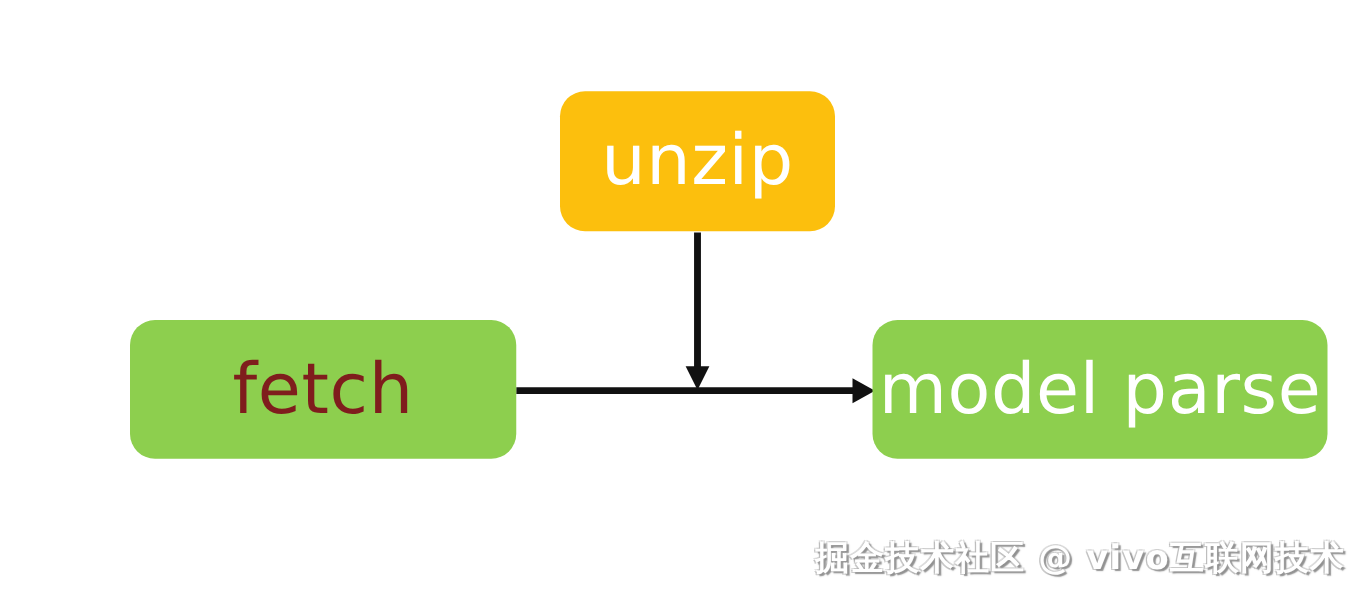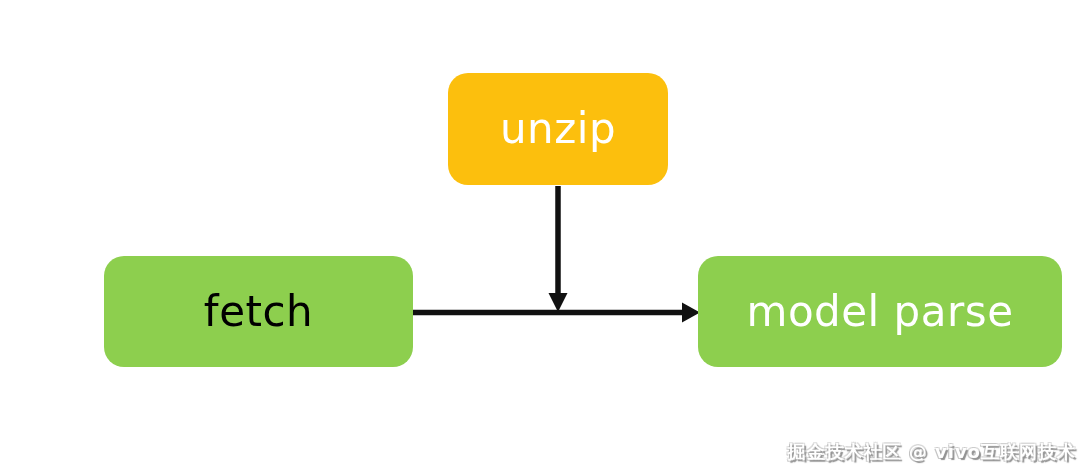--- a/index.html
+++ b/index.html
@@ -28,33 +28,33 @@
     fill: none;
   }
   .node {
     position: absolute;
     border-radius: 20px;
     display: flex;
     align-items: center;
     justify-content: center;
   }
   .node-label {
-    font-size: 42px;
+    font-size: 56px;
     line-height: 1;
     letter-spacing: 0.5px;
     white-space: nowrap;
   }
   .node-unzip      { left: 448px; top:  73px; width: 220px; height: 112px; }
   .node-fetch      { left: 104px; top: 256px; width: 309px; height: 111px; }
   .node-modelparse { left: 698px; top: 256px; width: 364px; height: 111px; }
   .watermark {
     position: absolute;
     right: 4px;
     bottom: 12px;
-    font-size: 18px;
+    font-size: 27px;
     font-weight: bold;
     letter-spacing: 1px;
     white-space: nowrap;
     text-shadow:
       -1px -1px 0 rgba(170,170,170,0.40),
        1px -1px 0 rgba(170,170,170,0.40),
       -1px  1px 0 rgba(160,160,160,0.55),
        2px  2px 1px rgba(125,125,125,0.85);
   }
 </style>
@@ -72,21 +72,21 @@
       <line class="edge-line" x1="413" y1="312.5" x2="685" y2="312.5" style="stroke: rgb(17, 17, 17);"></line>
       <path d="M682,302.5 L682,322.5 L700,312.5 Z" style="fill: rgb(17, 17, 17);"></path>
     </g>
   </svg>
 
   <div class="node node-unzip" style="background-color: rgb(252, 191, 13);">
     <span class="node-label" style="color: rgb(255, 255, 255);">unzip</span>
   </div>
 
   <div class="node node-fetch" style="background-color: rgb(141, 207, 78);">
-    <span class="node-label" style="color: #000000;">fetch</span>
+    <span class="node-label" style="color: #7f1d1d;">fetch</span>
   </div>
 
   <div class="node node-modelparse" style="background-color: rgb(141, 207, 78);">
     <span class="node-label" style="color: rgb(255, 255, 255);">model parse</span>
   </div>
 
   <div class="watermark" style="color: rgb(255, 255, 255);">掘金技术社区 @ vivo互联网技术</div>
 
 </div>
 

